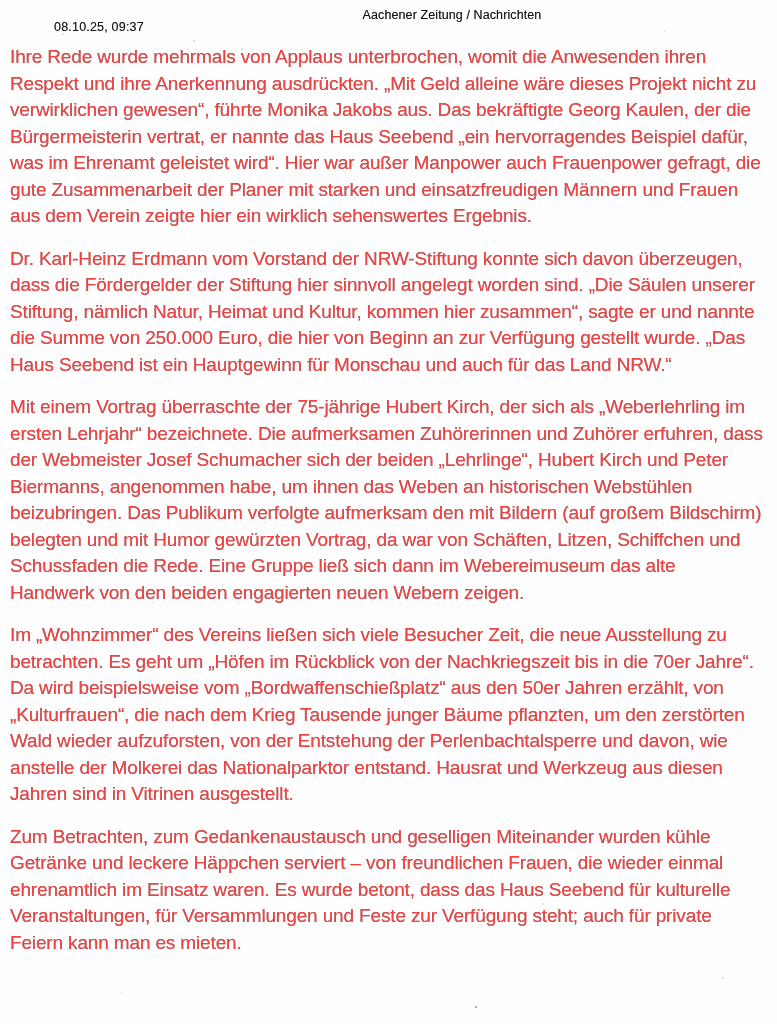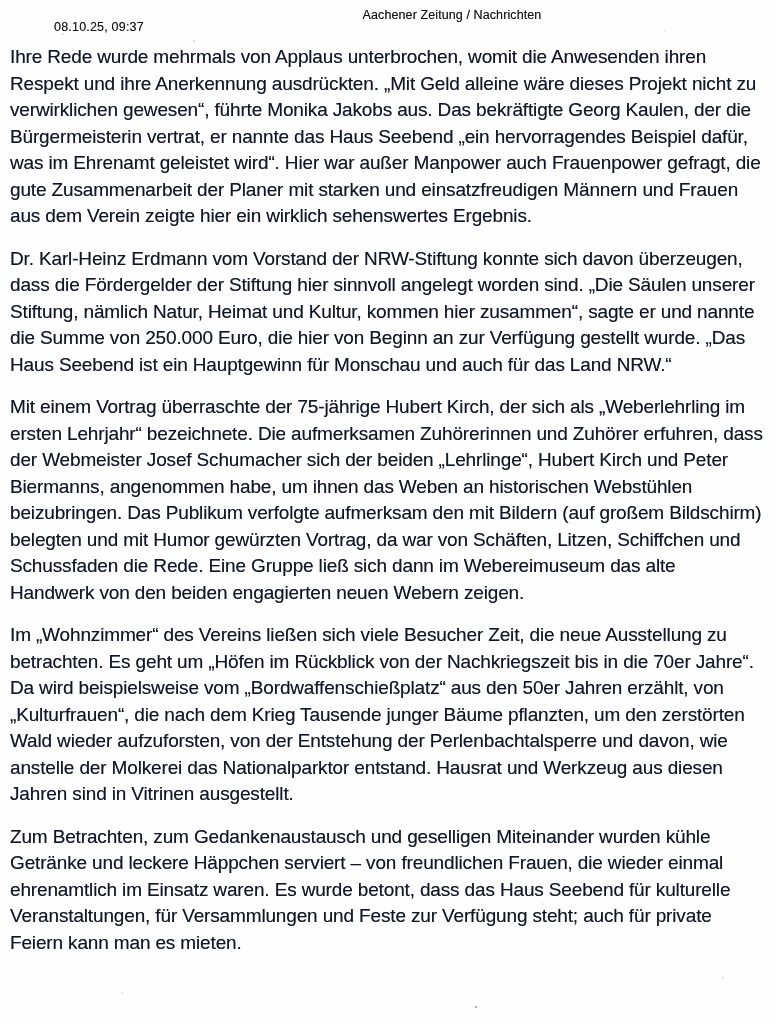--- a/index.html
+++ b/index.html
@@ -47,21 +47,21 @@
   }
   
   .article {
     position: absolute;
     top: 44px;
     left: 10px;
     width: 753px;
     font-size: 19px;
     line-height: 26.5px;
     letter-spacing: -0.15px;
-    color: #0f172a;
+    color: #ef4444;
     text-shadow: 0 0 0.6px rgba(62,62,62,0.65);
   }
   .article p {
     margin: 0 0 16px 0;
     padding: 0;
   }
   
   .scan-noise {
     position: absolute;
     top: 0;

